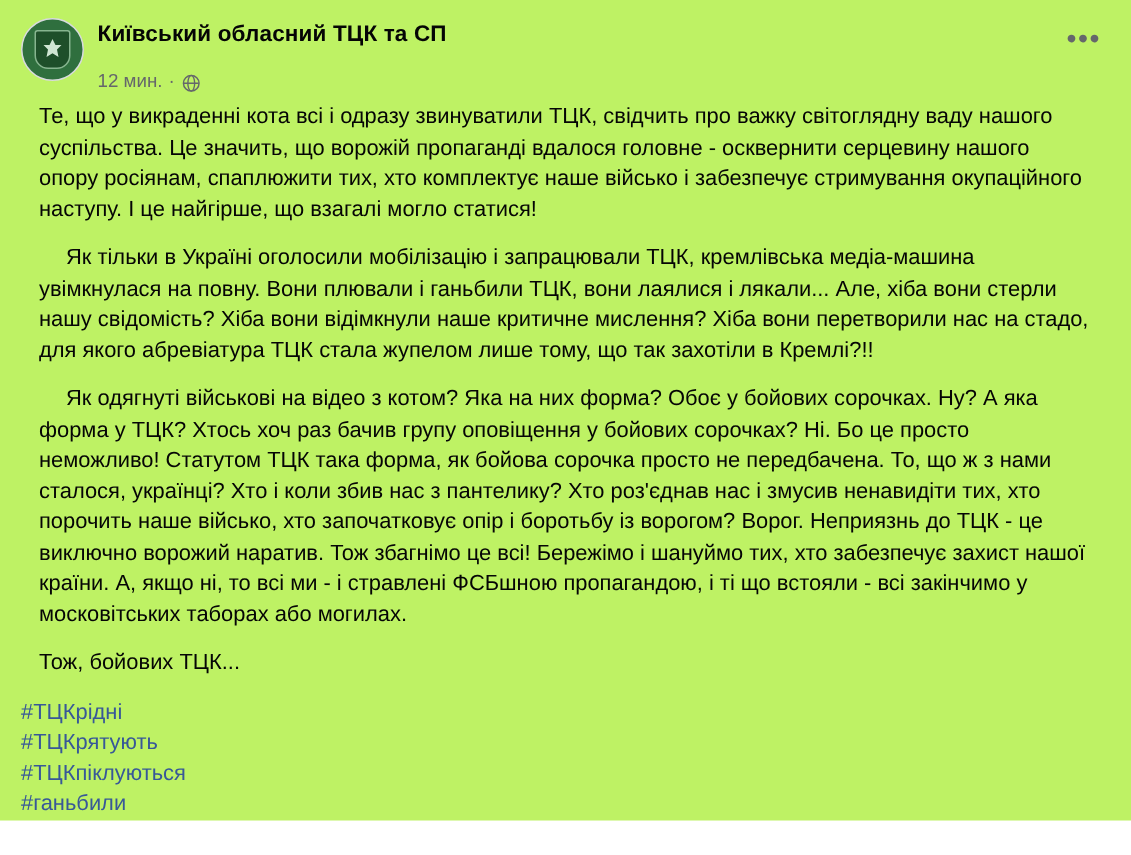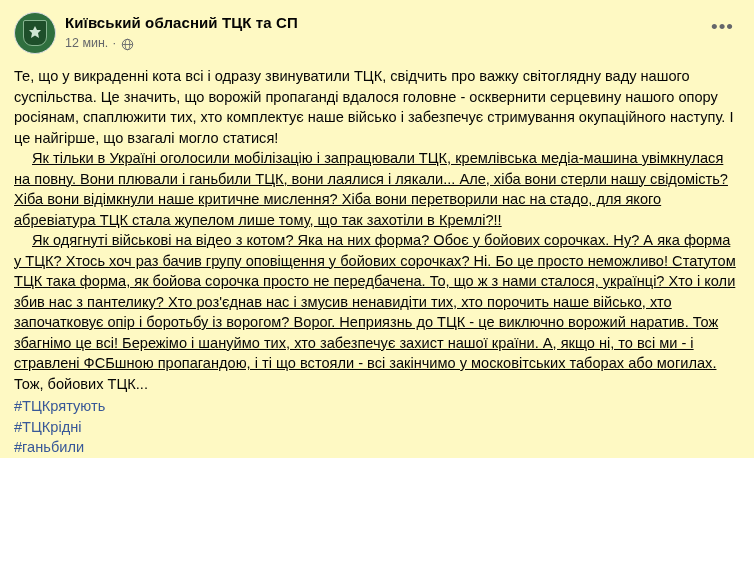--- a/index.html
+++ b/index.html
@@ -11,21 +11,21 @@
     width: 754px;
     height: 570px;
     font-family: "Liberation Sans", sans-serif;
     color: #050505;
     overflow: hidden;
   }
   .post {
     width: 754px;
     box-sizing: border-box;
     padding: 12px 14px 0 14px;
-    background: #fef9c3;
+    background: #bef264;
   }
   .post-header {
     display: flex;
     align-items: flex-start;
     position: relative;
     height: 44px;
   }
   .avatar {
     width: 40px;
     height: 40px;
@@ -60,21 +60,21 @@
   .page-name {
     font-size: 15px;
     font-weight: bold;
     line-height: 19px;
     color: #050505;
     letter-spacing: 0.1px;
   }
   .meta-row {
     display: flex;
     align-items: center;
-    margin-top: 3px;
+    margin-top: 14px;
     color: #65676b;
     font-size: 12.5px;
     line-height: 16px;
   }
   .meta-sep {
     margin: 0 4px;
     font-size: 12.5px;
   }
   .globe-icon {
     display: inline-block;
@@ -95,26 +95,25 @@
     padding: 2px 4px;
   }
   .post-body {
     margin-top: 10px;
     font-size: 14.6px;
     line-height: 20.5px;
     color: #050505;
     word-wrap: break-word;
   }
   .post-body p {
-    margin: 0;
+    margin: 12px;
     text-indent: 0;
   }
   .post-body p.indent {
     text-indent: 18px;
-    text-decoration: underline;
   }
   .tags {
     margin-top: 2px;
   }
   .tag {
     display: block;
     color: #385898;
     font-size: 14.6px;
     line-height: 20.5px;
     text-decoration: none;
@@ -151,19 +150,20 @@
     <div class="menu-dots">•••</div>
   </div>
 
   <div class="post-body">
     <p>Те, що у викраденні кота всі і одразу звинуватили ТЦК, свідчить про важку світоглядну ваду нашого суспільства. Це значить, що ворожій пропаганді вдалося головне - осквернити серцевину нашого опору росіянам, спаплюжити тих, хто комплектує наше військо і забезпечує стримування окупаційного наступу. І це найгірше, що взагалі могло статися!</p>
     <p class="indent">Як тільки в Україні оголосили мобілізацію і запрацювали ТЦК, кремлівська медіа-машина увімкнулася на повну. Вони плювали і ганьбили ТЦК, вони лаялися і лякали... Але, хіба вони стерли нашу свідомість? Хіба вони відімкнули наше критичне мислення? Хіба вони перетворили нас на стадо, для якого абревіатура ТЦК стала жупелом лише тому, що так захотіли в Кремлі?!!</p>
     <p class="indent">Як одягнуті військові на відео з котом? Яка на них форма? Обоє у бойових сорочках. Ну? А яка форма у ТЦК? Хтось хоч раз бачив групу оповіщення у бойових сорочках? Ні. Бо це просто неможливо! Статутом ТЦК така форма, як бойова сорочка просто не передбачена. То, що ж з нами сталося, українці? Хто і коли збив нас з пантелику? Хто роз'єднав нас і змусив ненавидіти тих, хто порочить наше військо, хто започатковує опір і боротьбу із ворогом? Ворог. Неприязнь до ТЦК - це виключно ворожий наратив. Тож збагнімо це всі! Бережімо і шануймо тих, хто забезпечує захист нашої країни. А, якщо ні, то всі ми - і стравлені ФСБшною пропагандою, і ті що встояли - всі закінчимо у московітських таборах або могилах.</p>
     <p>Тож, бойових ТЦК...</p>
 
     <div class="tags">
+      <a class="tag" href="#">#ТЦКрідні</a>
       <a class="tag" href="#">#ТЦКрятують</a>
-      <a class="tag" href="#">#ТЦКрідні</a>
+      <a class="tag" href="#">#ТЦКпіклуються</a>
       <a class="tag" href="#">#ганьбили</a>
     </div>
   </div>
 
 </div>
 
 </body></html>

